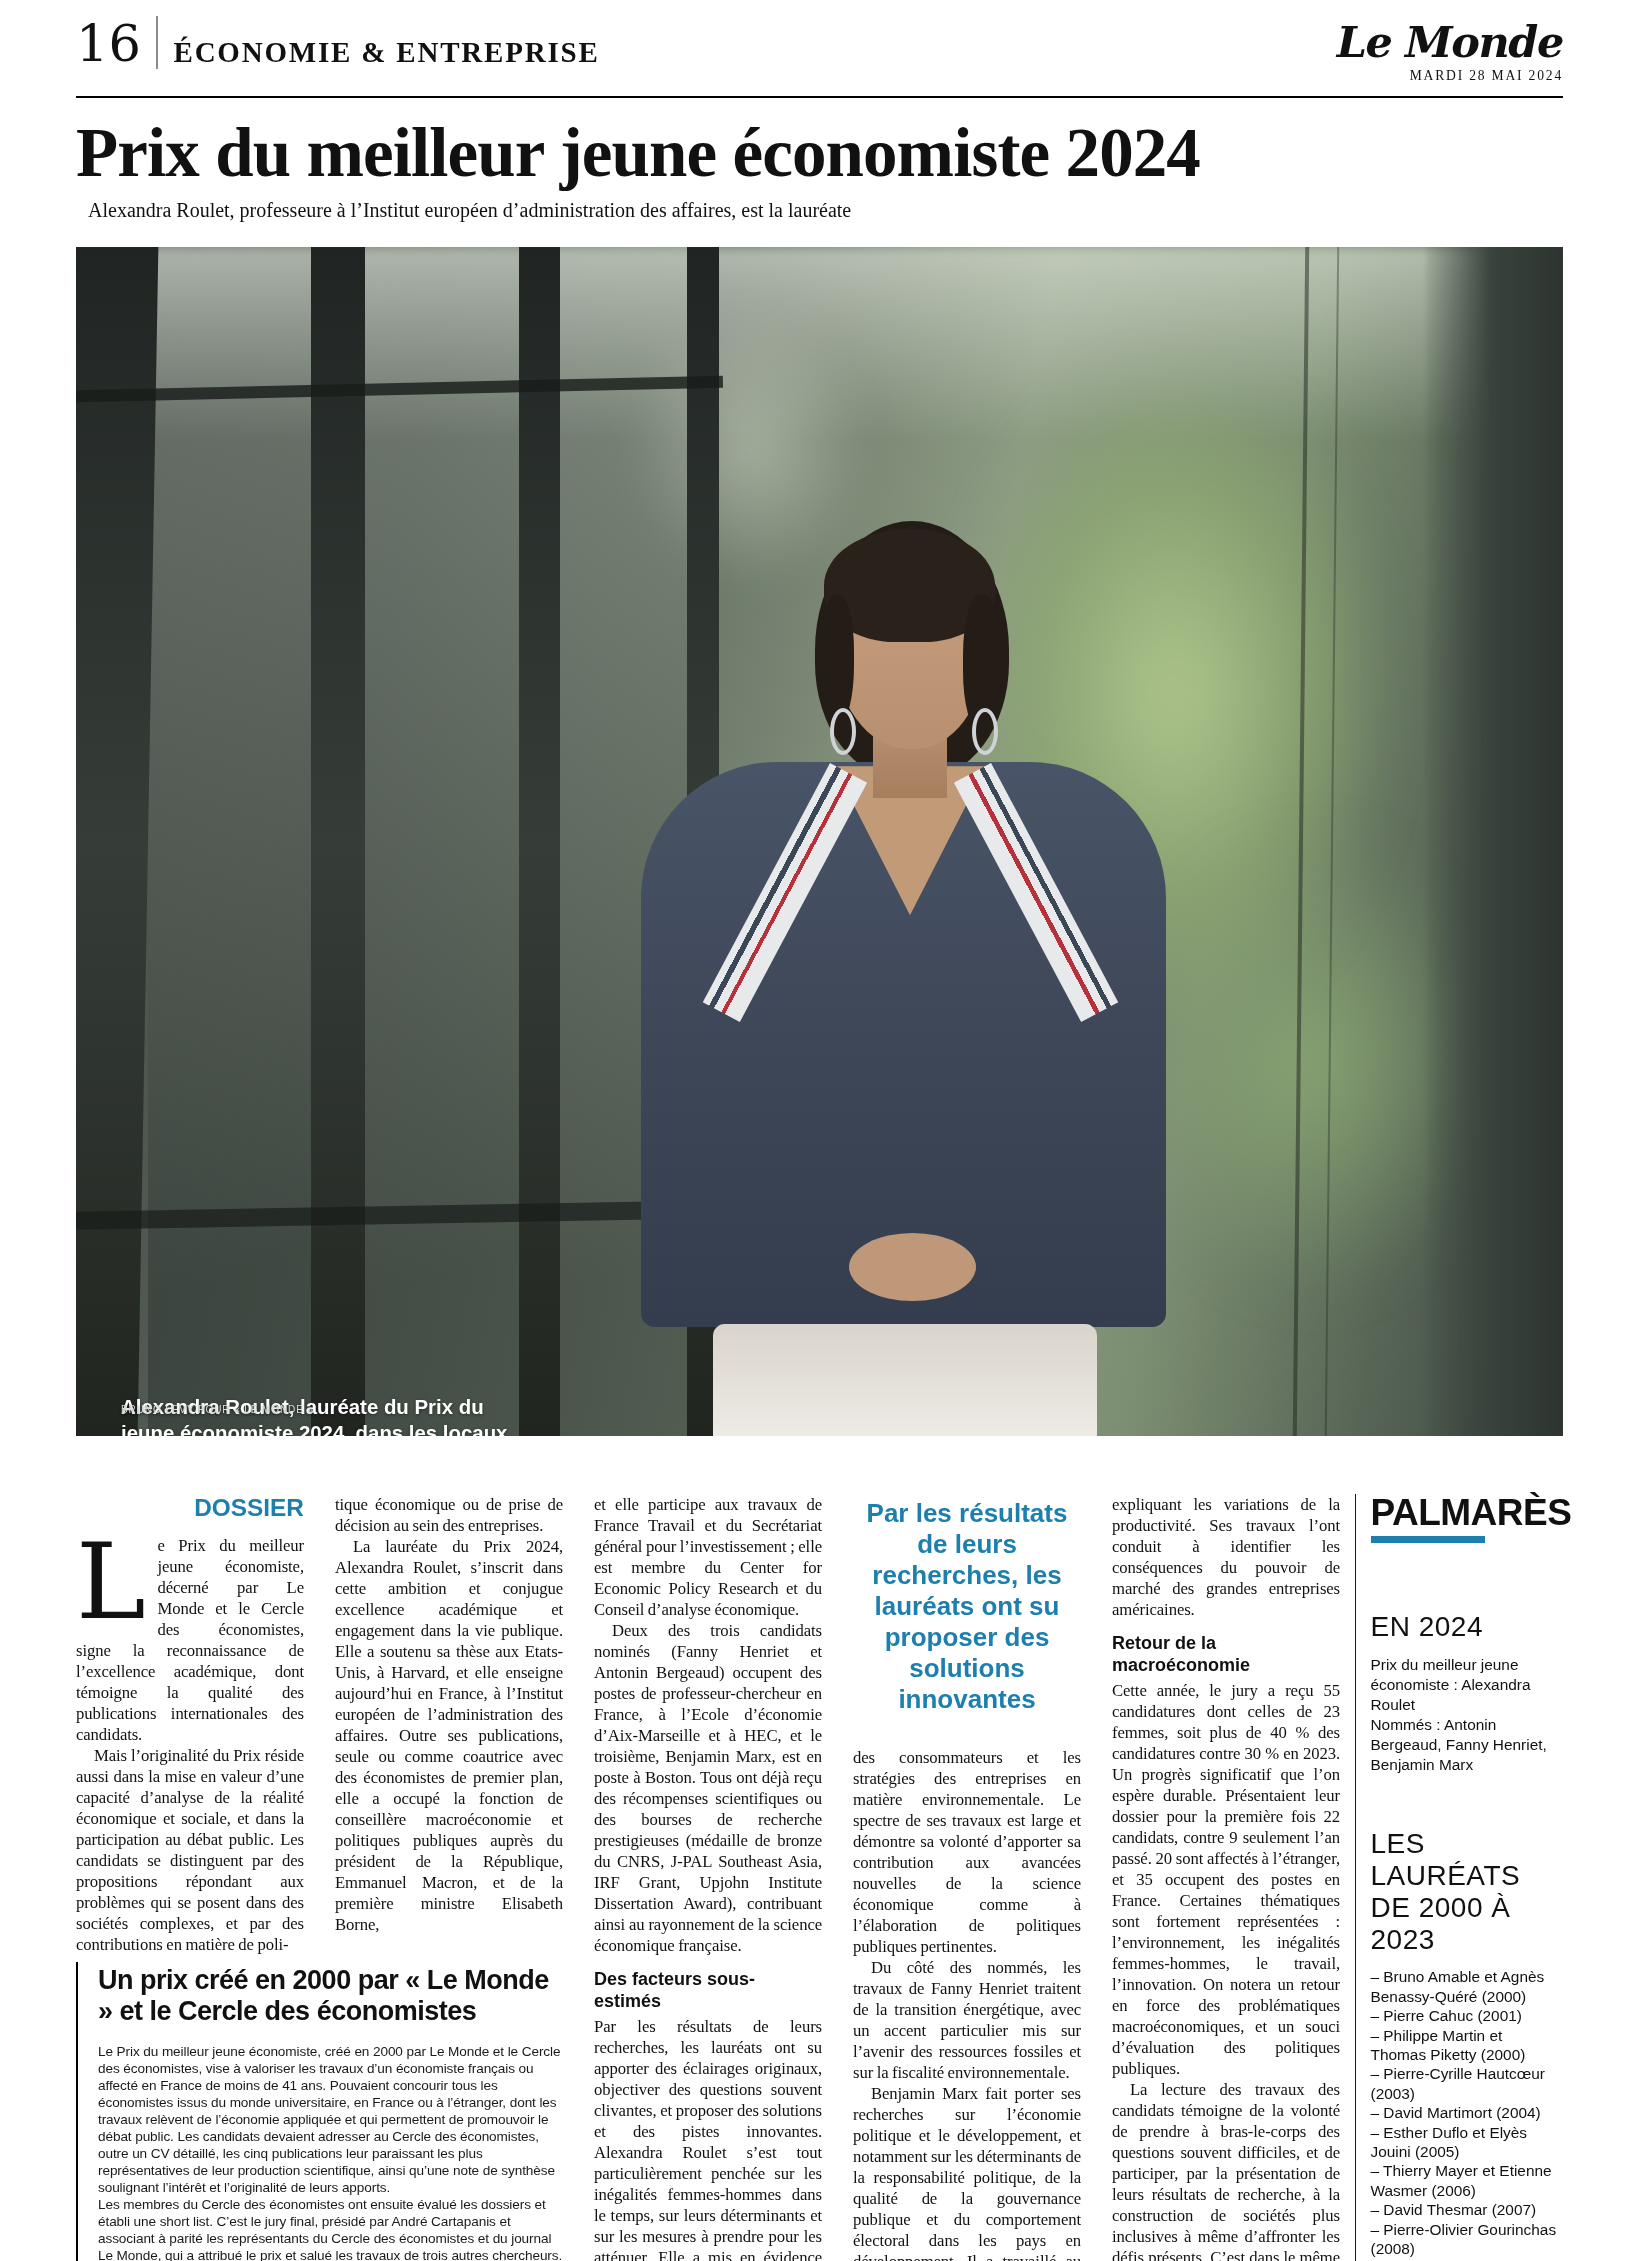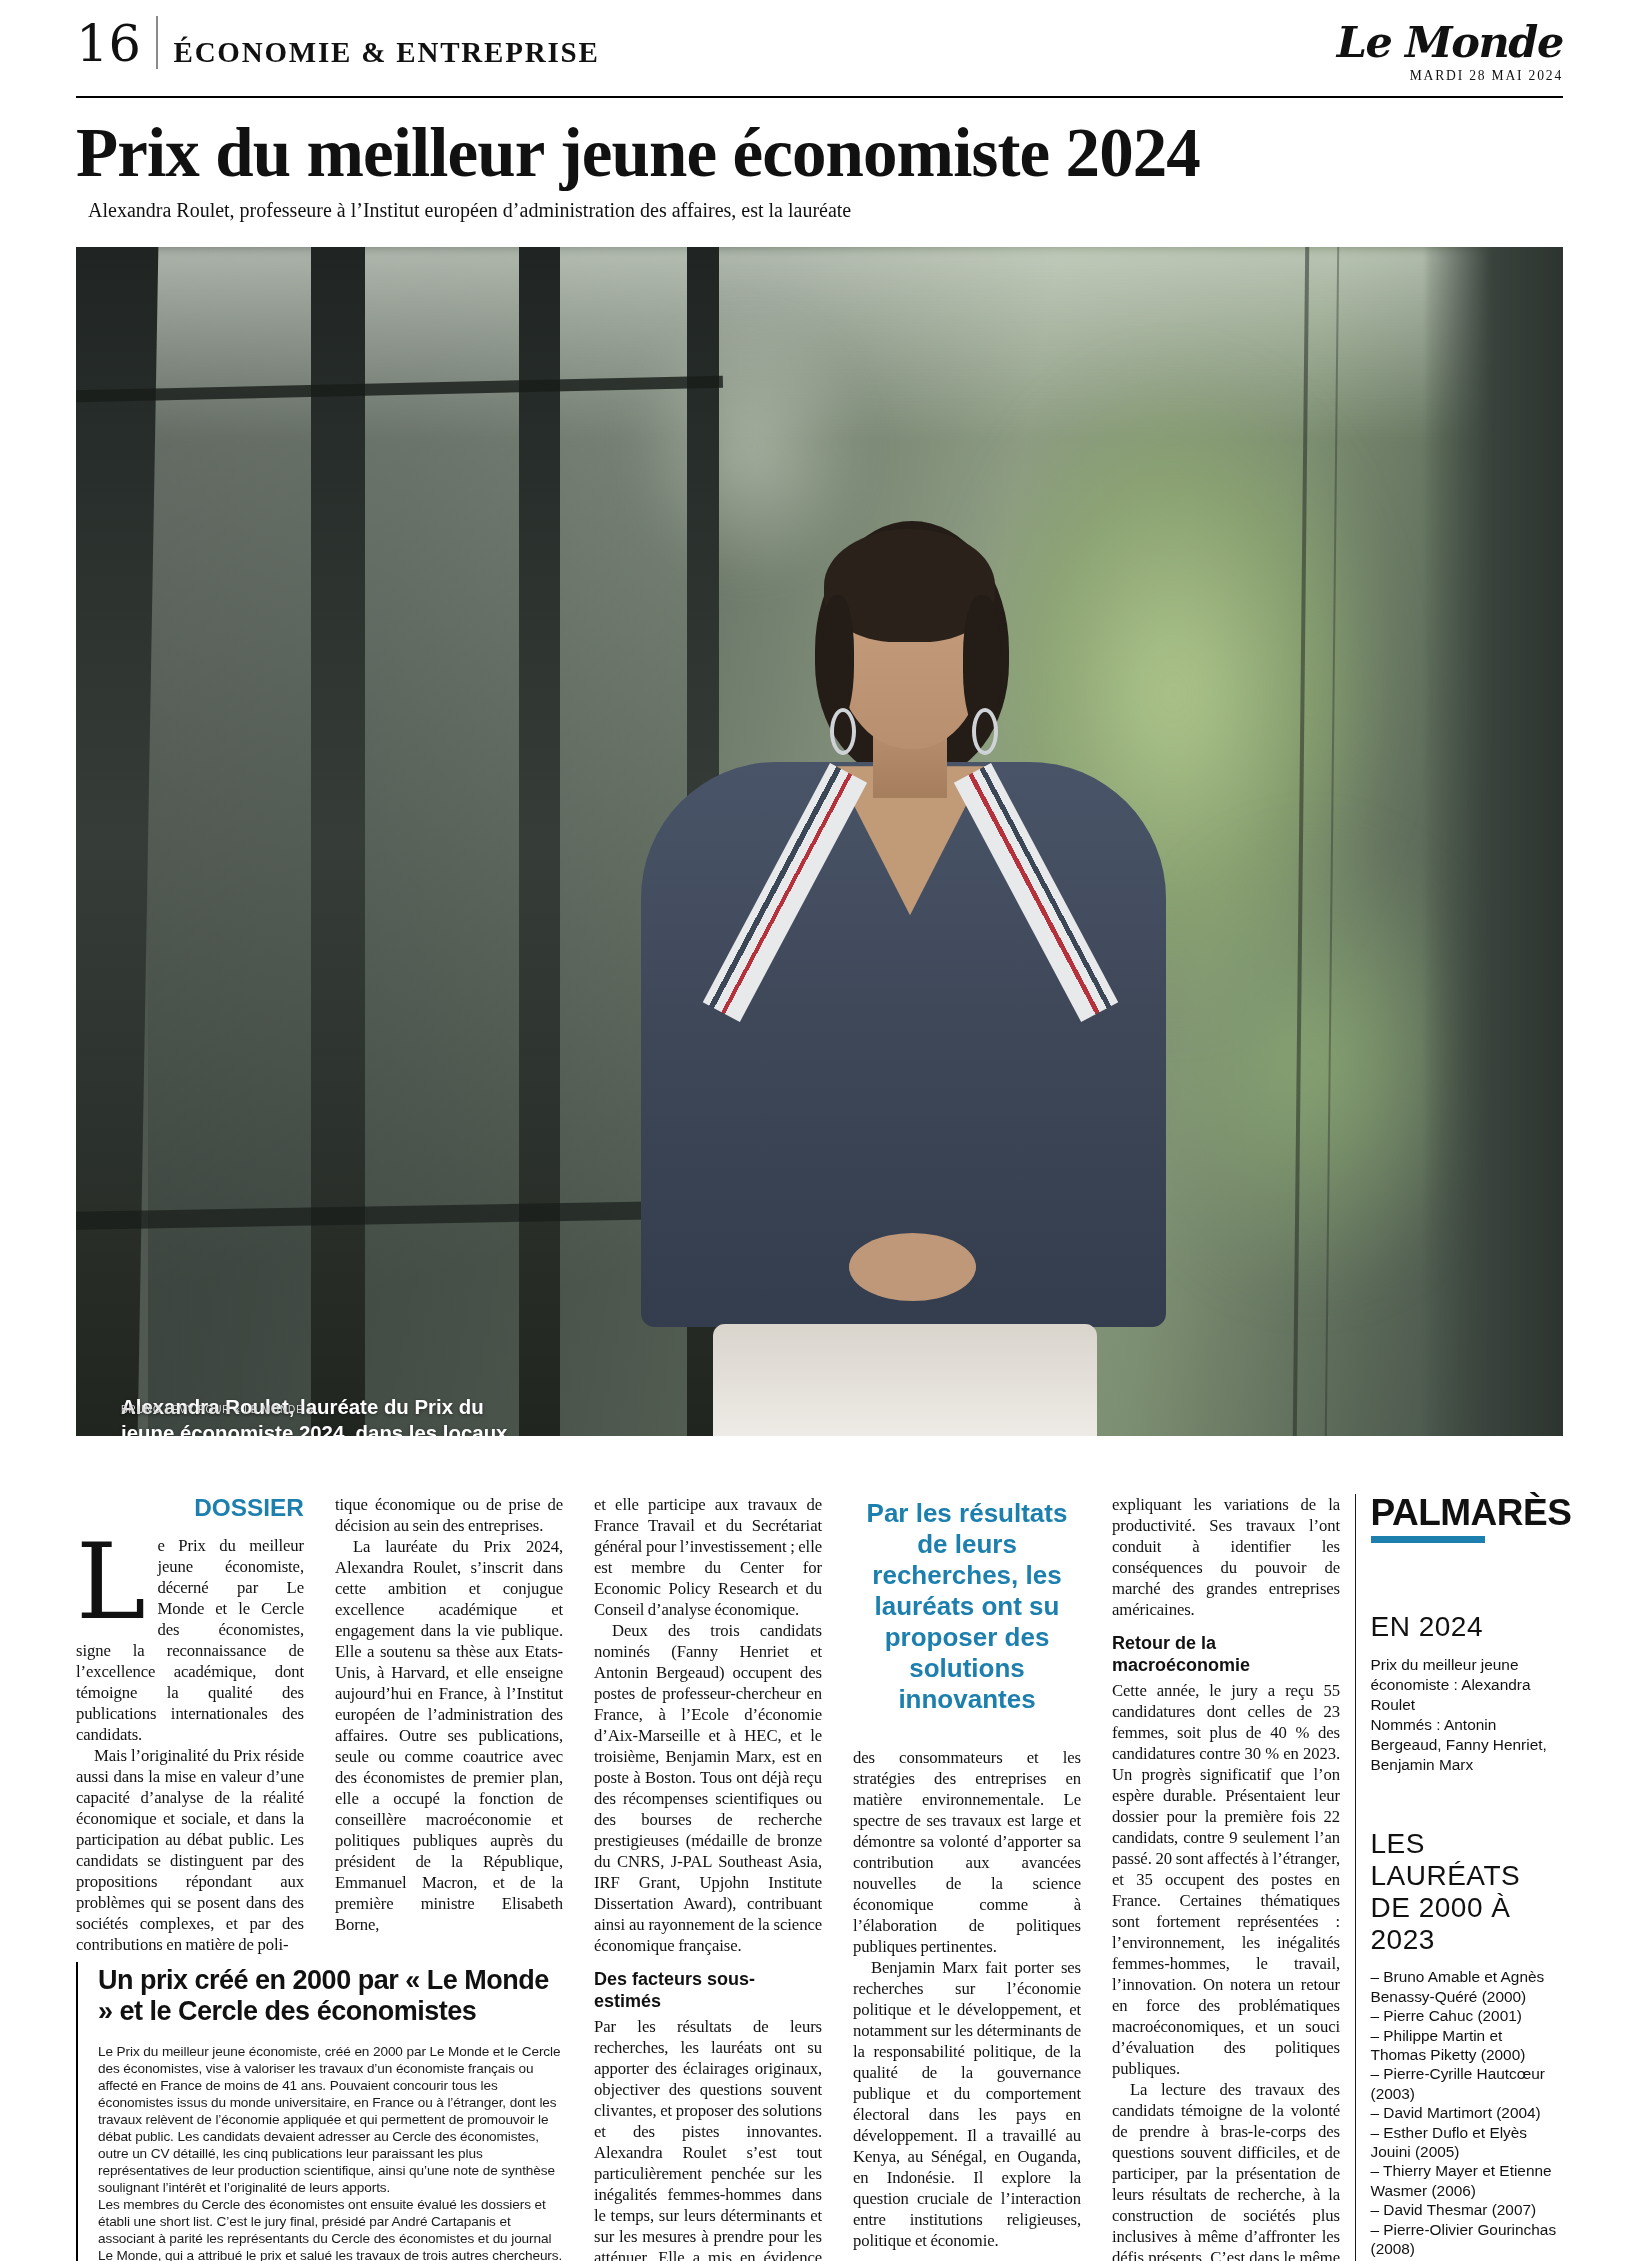--- a/index.html
+++ b/index.html
@@ -192,20 +192,21 @@
         <p>et elle participe aux travaux de France Travail et du Secrétariat général pour l’investissement ; elle est membre du Center for Economic Policy Research et du Conseil d’analyse économique.</p>
         <p class="ind">Deux des trois candidats nominés (Fanny Henriet et Antonin Bergeaud) occupent des postes de professeur-chercheur en France, à l’Ecole d’économie d’Aix-Marseille et à HEC, et le troisième, Benjamin Marx, est en poste à Boston. Tous ont déjà reçu des récompenses scientifiques ou des bourses de recherche prestigieuses (médaille de bronze du CNRS, J-PAL Southeast Asia, IRF Grant, Upjohn Institute Dissertation Award), contribuant ainsi au rayonnement de la science économique française.</p>
         <h3 class="subh">Des facteurs sous-estimés</h3>
         <p>Par les résultats de leurs recherches, les lauréats ont su apporter des éclairages originaux, objectiver des questions souvent clivantes, et proposer des solutions et des pistes innovantes. Alexandra Roulet s’est tout particulièrement penchée sur les inégalités femmes-hommes dans le temps, sur leurs déterminants et sur les mesures à prendre pour les atténuer. Elle a mis en évidence des facteurs souvent sous-estimés, comme la valorisation différenciée du temps de trajet domicile-travail. Elle a aussi travaillé sur la relation entre santé et chômage.</p>
 
       </div>
 
       <div class="col c4">
         <div class="pullquote">Par les résultats de leurs recherches, les lauréats ont su proposer des solutions innovantes</div>
         <p>des consommateurs et les stratégies des entreprises en matière environnementale. Le spectre de ses travaux est large et démontre sa volonté d’apporter sa contribution aux avancées nouvelles de la science économique comme à l’élaboration de politiques publiques pertinentes.</p>
+        <p class="ind">Du côté des nommés, les travaux de Fanny Henriet traitent de la transition énergétique, avec un accent particulier mis sur l’avenir des ressources fossiles et sur la fiscalité environnementale.</p>
         <p class="ind">Benjamin Marx fait porter ses recherches sur l’économie politique et le développement, et notamment sur les déterminants de la responsabilité politique, de la qualité de la gouvernance publique et du comportement électoral dans les pays en développement. Il a travaillé au Kenya, au Sénégal, en Ouganda, en Indonésie. Il explore la question cruciale de l’interaction entre institutions religieuses, politique et économie.</p>
 
       </div>
 
       <div class="col c5">
         <p>expliquant les variations de la productivité. Ses travaux l’ont conduit à identifier les conséquences du pouvoir de marché des grandes entreprises américaines.</p>
         <h3 class="subh">Retour de la macroéconomie</h3>
         <p>Cette année, le jury a reçu 55 candidatures dont celles de 23 femmes, soit plus de 40 % des candidatures contre 30 % en 2023. Un progrès significatif que l’on espère durable. Présentaient leur dossier pour la première fois 22 candidats, contre 9 seulement l’an passé. 20 sont affectés à l’étranger, et 35 occupent des postes en France. Certaines thématiques sont fortement représentées : l’environnement, les inégalités femmes-hommes, le travail, l’innovation. On notera un retour en force des problématiques macroéconomiques, et un souci d’évaluation des politiques publiques.</p>
         <p class="ind">La lecture des travaux des candidats témoigne de la volonté de prendre à bras-le-corps des questions souvent difficiles, et de participer, par la présentation de leurs résultats de recherche, à la construction de sociétés plus inclusives à même d’affronter les défis présents. C’est dans le même esprit que, les 5, 6, et 7 juillet, les Rencontres économiques d’Aix-en-Provence (Bouches-du-Rhône), qu’organise une nouvelle fois le Cercle des économistes, offriront un espace de dialogue et de confrontation autour du thème « Relier les mondes ». ■</p>
 

